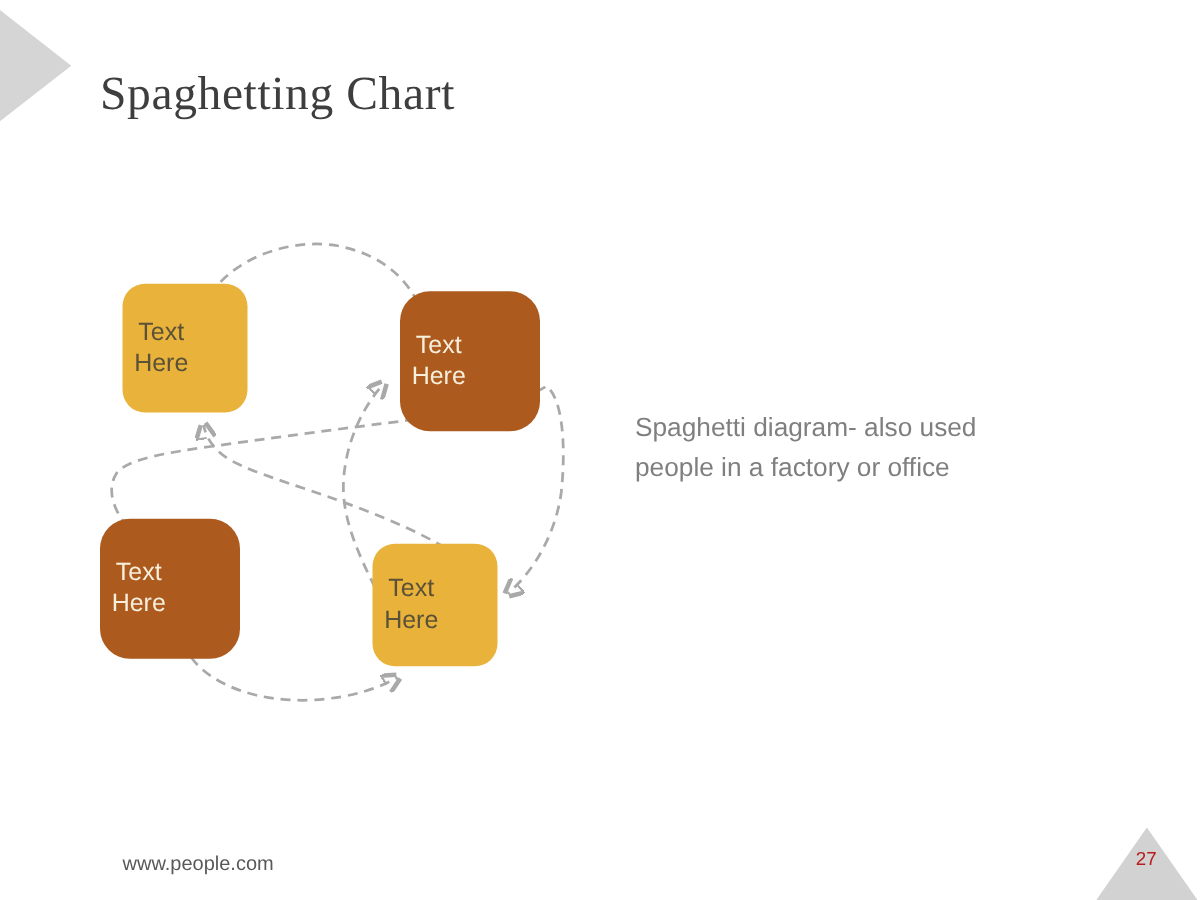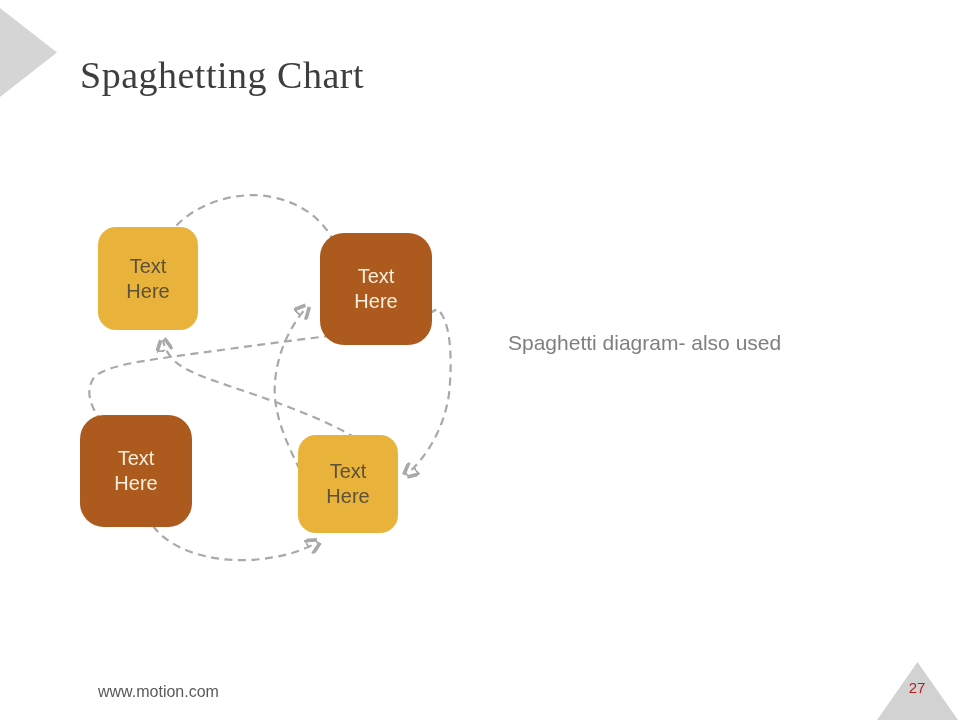--- a/index.html
+++ b/index.html
@@ -54,21 +54,20 @@
     stroke: #a9a9a9;
     stroke-width: 2.2;
     stroke-dasharray: 8 5.5;
   }
 
   
   .dbox {
     position: absolute;
     display: flex;
     align-items: center;
-    justify-content: center;
     text-align: center;
     font-size: 20px;
     line-height: 25px;
   }
   .dbox .lbl { width: 62px; }
   .dbox.yellow { background: #e9b23b; color: #5a5138; border-radius: 18px; }
   .dbox.brown  { background: #ac5a1e; color: #f7efdc; border-radius: 24px; }
   .box-1 { left: 98px;  top: 227px; width: 100px; height: 103px; }
   .box-2 { left: 320px; top: 233px; width: 112px; height: 112px; }
   .box-3 { left: 80px;  top: 415px; width: 112px; height: 112px; }
@@ -128,20 +127,21 @@
   </div>
   <div class="dbox brown box-3">
     <div class="lbl">Text Here</div>
   </div>
   <div class="dbox yellow box-4">
     <div class="lbl">Text Here</div>
   </div>
 
   <div class="description">
     <div>Spaghetti diagram- also used</div>
+    <div>people in a factory or office</div>
   </div>
 
-  <div class="footer-url">www.motion.com</div>
+  <div class="footer-url">www.people.com</div>
 
   <div class="tri-bottom-right"></div>
   <div class="page-number">27</div>
 
 </div>
 
 </body></html>

